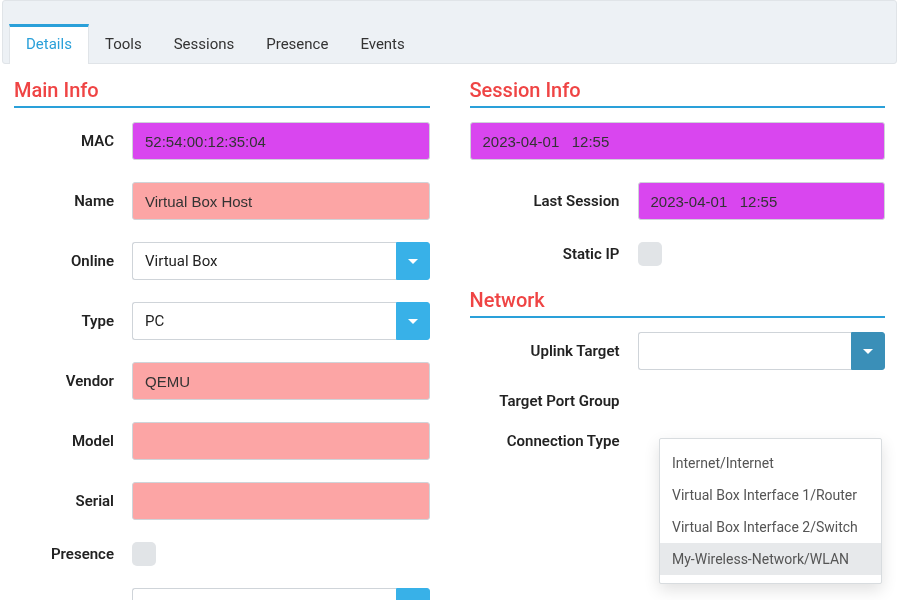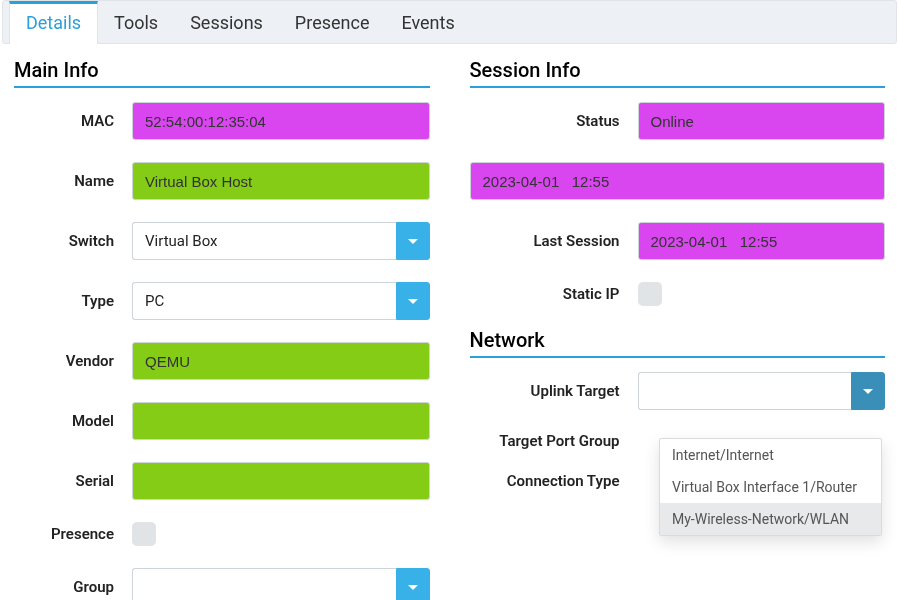--- a/index.html
+++ b/index.html
@@ -18,41 +18,42 @@
     background: #edf1f5;
     border: 1px solid #e0e4e8;
     border-radius: 3px;
     margin: 0 2px 8px 2px;
     padding-left: 6px;
   }
   .tab {
     padding: 11px 16px 10px 16px;
     color: #333;
     cursor: pointer;
-    font-size: 18px;
+    font-size: 15px;
+    margin-top: 23px;
   }
   .tab.active {
     background: #fff;
     color: #2aa0d9;
     border-top: 3px solid #2aa0d9;
     border-left: 1px solid #e0e4e8;
     border-right: 1px solid #e0e4e8;
     margin-bottom: -1px;
     padding-top: 8px;
   }
   .columns {
     display: flex;
     gap: 40px;
     padding: 0 14px 0 14px;
   }
   .col { flex: 1 1 0; }
   .section-title {
     font-size: 20px;
     font-weight: 500;
-    color: #000000;
+    color: #ef4444;
     margin: 6px 0 4px 0;
   }
   .hr { border: none; border-top: 2px solid #2aa0d9; margin: 0 0 14px 0; }
   .row {
     display: flex;
     align-items: center;
     gap: 18px;
     margin-bottom: 22px;
   }
   .label {
@@ -66,21 +67,21 @@
   .control-wrap {
     flex: 1;
   }
   .input {
     width: 100%;
     height: 38px;
     border: 1px solid #cfd4d9;
     border-radius: 3px;
     padding: 0 12px;
     font-size: 15px;
-    background: #84cc16;
+    background: #fca5a5;
     color: #333;
   }
   .input.readonly { background: #d946ef; }
   .select {
     display: flex;
     width: 100%;
     height: 38px;
   }
   .select-field {
     flex: 1;
@@ -119,21 +120,21 @@
   .dropdown-panel {
     position: absolute;
     right: 17px;
     top: 438px;
     width: 223px;
     background: #fff;
     border: 1px solid #d8dcdf;
     border-radius: 2px;
     box-shadow: 0 6px 16px rgba(0,0,0,0.12);
     z-index: 10;
-    padding: 0 0;
+    padding: 8px 0;
   }
   .dropdown-item {
     padding: 8px 12px;
     font-size: 14px;
     color: #555;
     cursor: pointer;
   }
   .dropdown-item.hover {
     background: #e7e9eb;
   }
@@ -163,21 +164,21 @@
     </div>
 
     <div class="row">
       <div class="label">Name</div>
       <div class="control-wrap">
         <input class="input" value="Virtual Box Host" style="">
       </div>
     </div>
 
     <div class="row">
-      <div class="label">Switch</div>
+      <div class="label">Online</div>
       <div class="control-wrap">
         <div class="select">
           <div class="select-field">Virtual Box</div>
           <div class="select-btn">
               <div class="caret"></div>
             </div>
         </div>
       </div>
     </div>
 
@@ -243,26 +244,20 @@
             </div>
         </div>
       </div>
     </div>
   </div>
 
   <div class="col right">
     <div class="section-title">Session Info</div>
     <hr class="hr">
 
-    <div class="row">
-      <div class="label">Status</div>
-      <div class="control-wrap">
-        <input class="input readonly" readonly="" value="Online" style="">
-      </div>
-    </div>
 
     <div class="row">
       <div class="control-wrap">
         <input class="input readonly" readonly="" value="2023-04-01   12:55" style="">
       </div>
     </div>
 
     <div class="row">
       <div class="label">Last Session</div>
       <div class="control-wrap">
@@ -301,14 +296,15 @@
     <div class="row">
       <div class="label" style="white-space:nowrap">Connection Type</div>
       <div class="control-wrap"></div>
     </div>
   </div>
 </div>
 
 <div class="dropdown-panel">
   <div class="dropdown-item">Internet/Internet</div>
   <div class="dropdown-item">Virtual Box Interface 1/Router</div>
+  <div class="dropdown-item">Virtual Box Interface 2/Switch</div>
   <div class="dropdown-item hover">My-Wireless-Network/WLAN</div>
 </div>
 
 </body></html>

